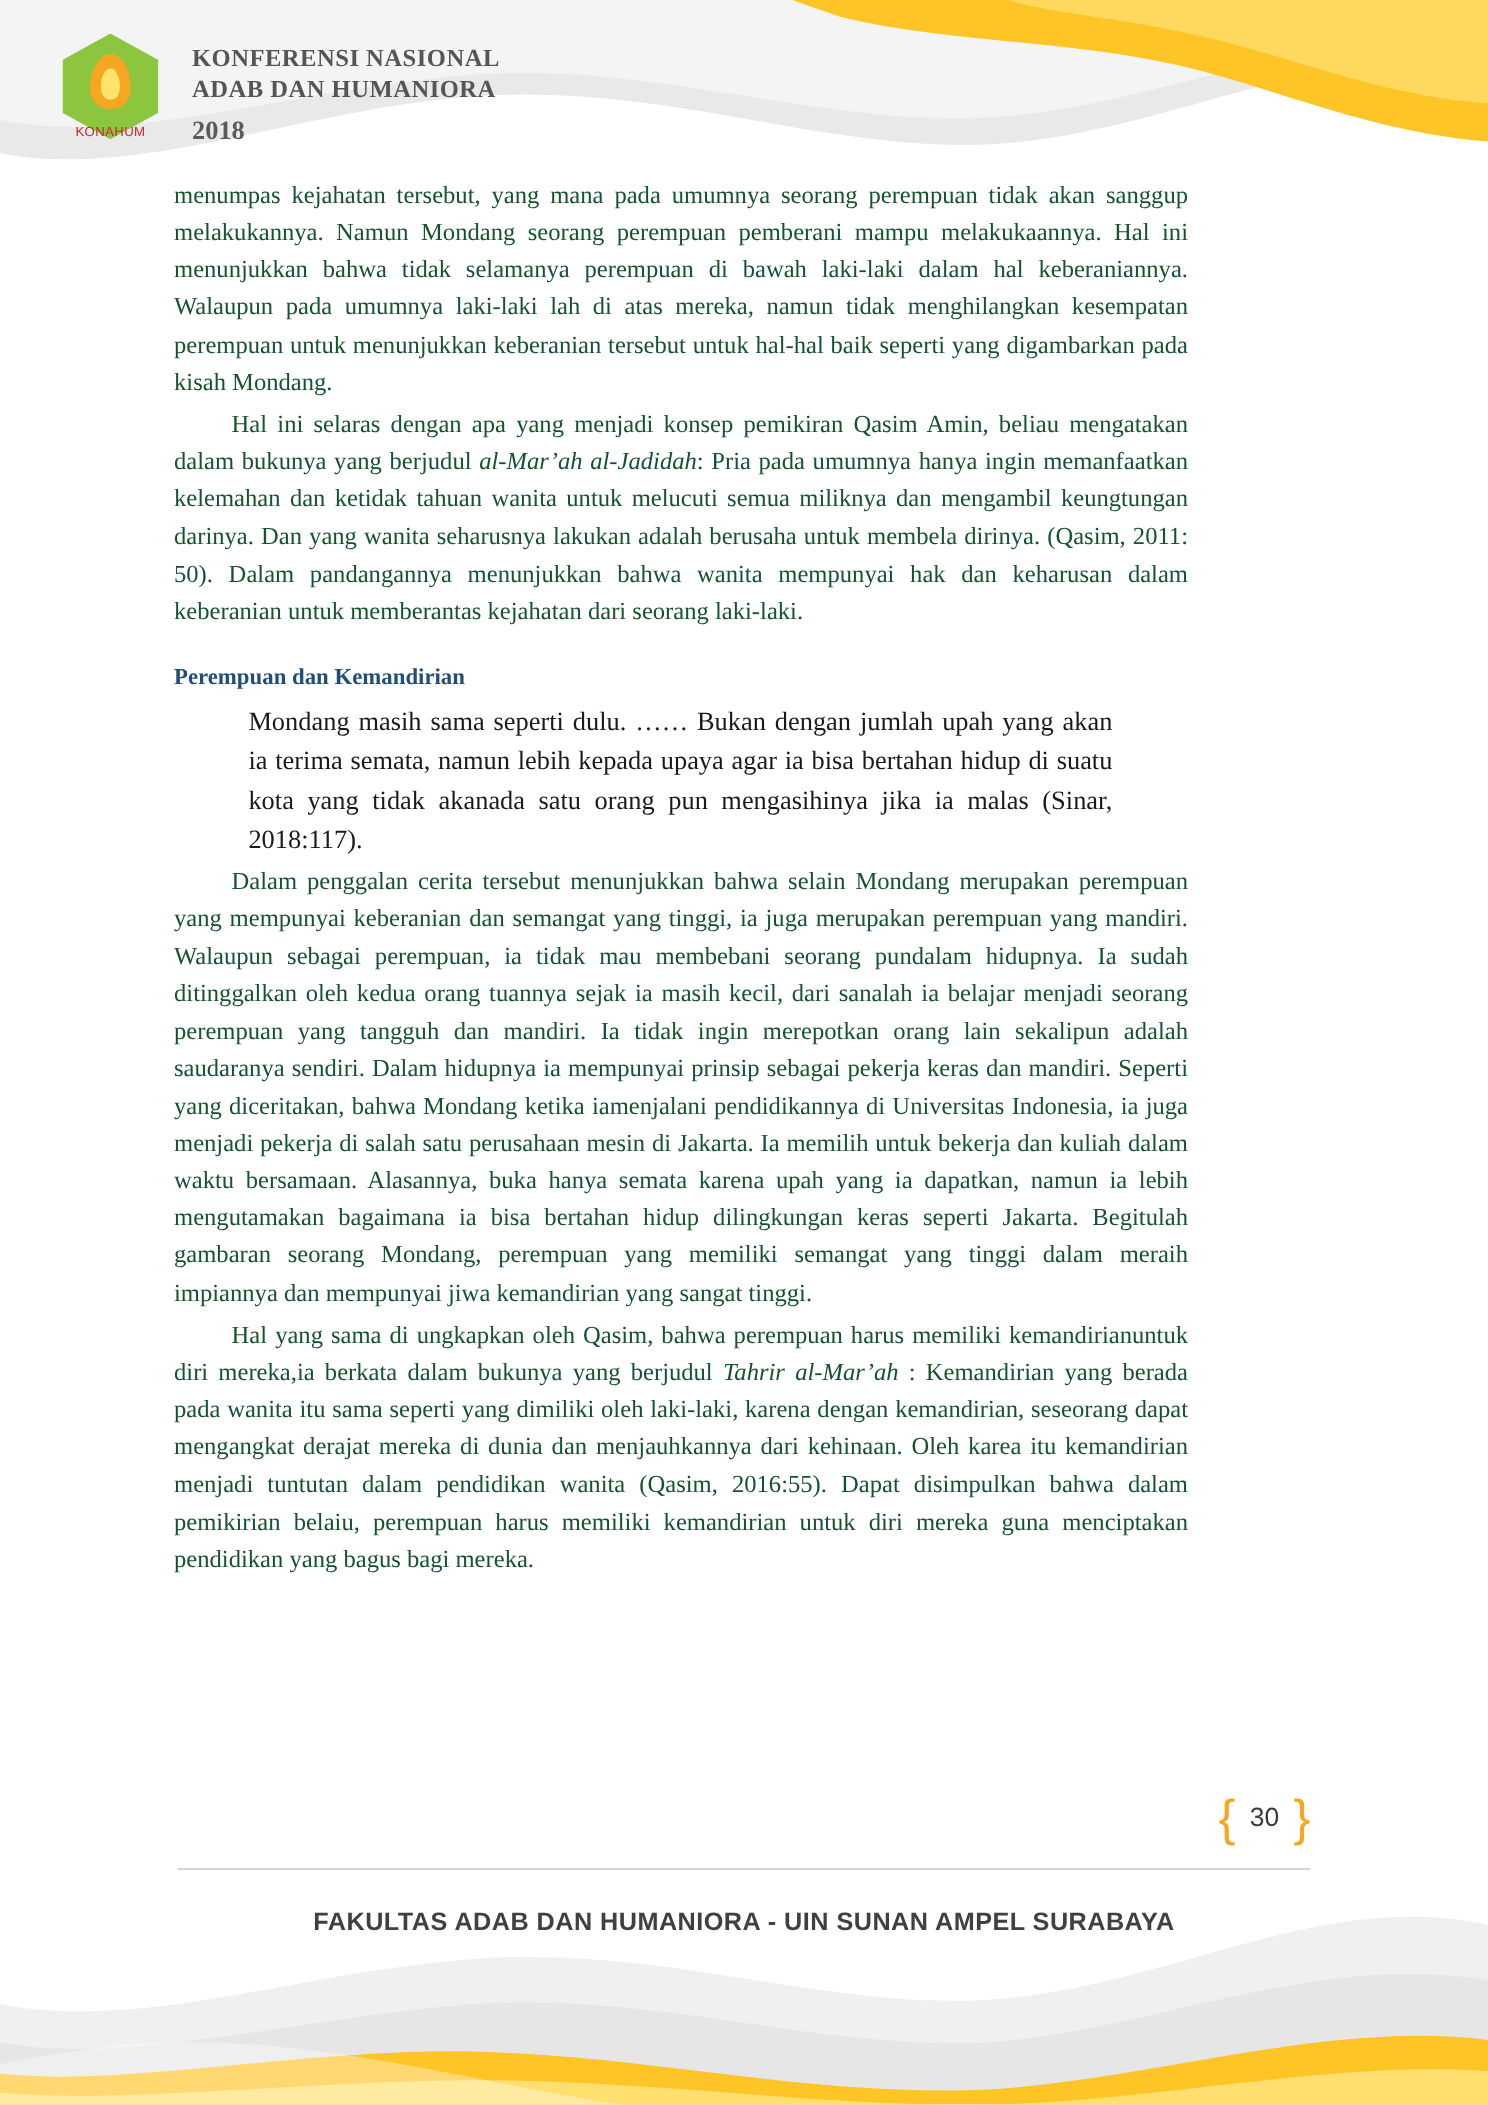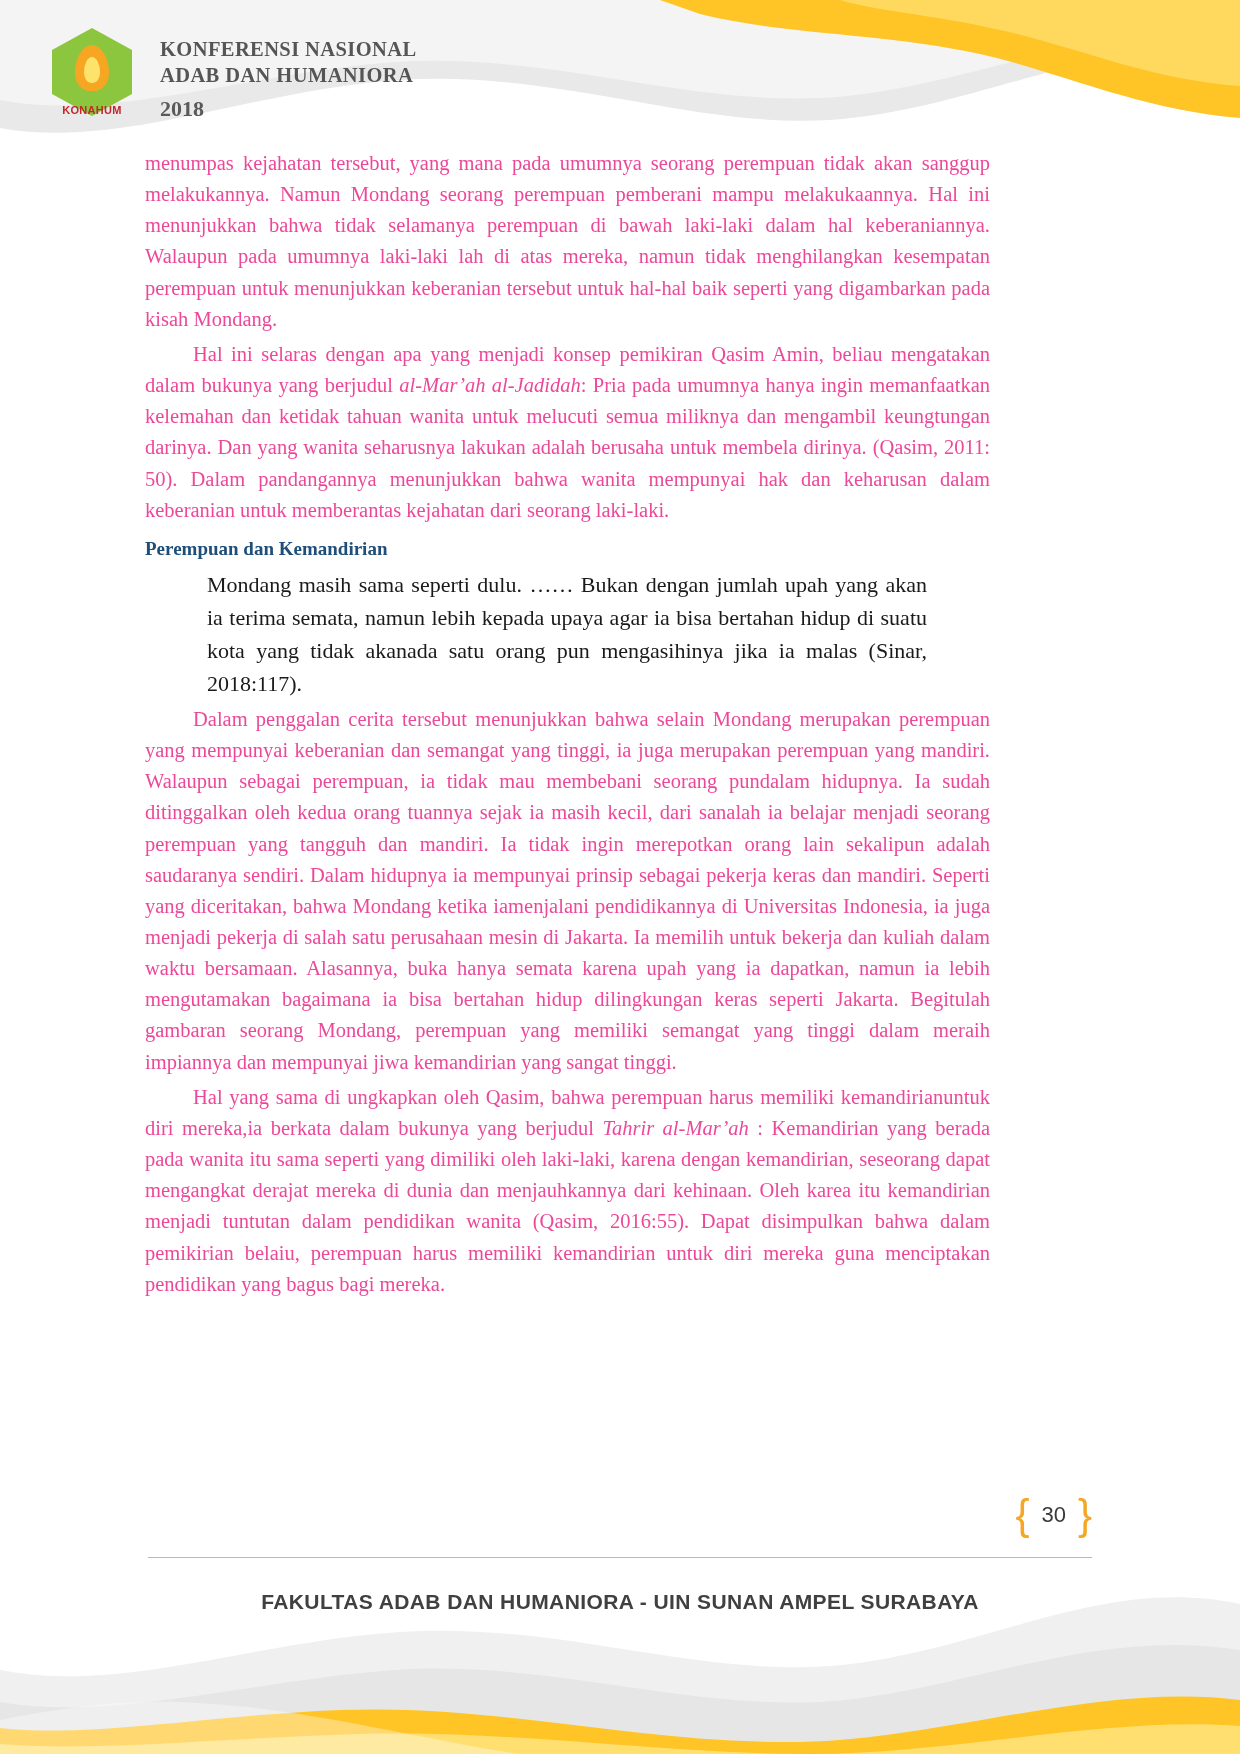--- a/index.html
+++ b/index.html
@@ -58,21 +58,21 @@
     background: #fde36b;
     border-radius: 50% 50% 45% 45% / 60% 60% 40% 40%;
   }
   .logo-text {
     position: absolute;
     bottom: 2px;
     left: 0;
     width: 92px;
     text-align: center;
     font-family: "Liberation Sans", sans-serif;
-    font-weight: bold;
+    font-weight: normal;
     font-size: 11px;
     color: #c1272d;
     letter-spacing: 0.3px;
   }
   .header-titles {
     margin-left: 22px;
     padding-top: 10px;
     font-family: Liberation Serif, serif;
     color: #4d4d4d;
   }
@@ -97,27 +97,27 @@
     left: 145px;
     width: 845px;
     z-index: 4;
   }
   p.para {
     margin: 0 0 0 0;
     font-size: 20.5px;
     line-height: 1.52;
     text-align: justify;
     text-justify: inter-word;
-    color: #ec4899;
+    color: #14532d;
     hyphens: none;
   }
   p.indent { text-indent: 48px; }
   p.spaced { margin-top: 4px; }
   .section-head {
-    margin-top: 12px;
+    margin-top: 28px;
     margin-bottom: 6px;
     font-family: "Liberation Serif", serif;
     font-weight: bold;
     font-size: 19px;
     color: #1f4e79;
   }
   .quote {
     margin: 8px 0 0 62px;
     width: 720px;
     font-size: 22px;

